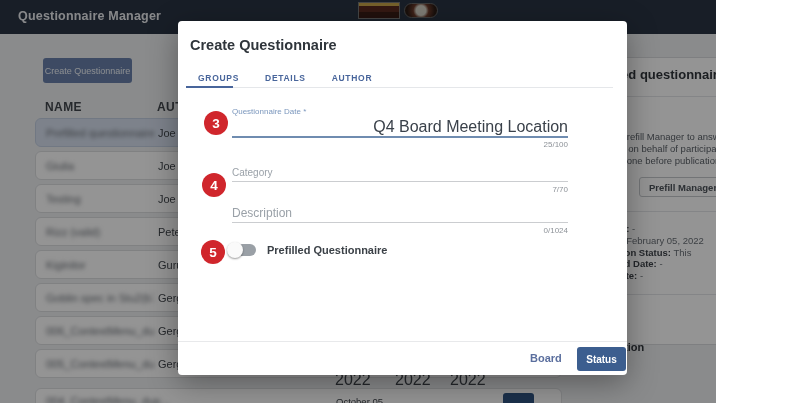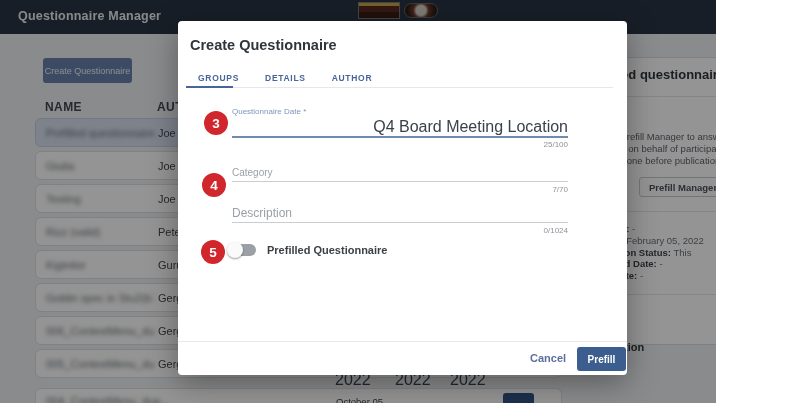--- a/index.html
+++ b/index.html
@@ -203,20 +203,20 @@
     </div>
 
     <div class="toggle-row">
       <div class="toggle">
         <div class="knob"></div>
       </div>
       <div class="toggle-label">Prefilled Questionnaire</div>
     </div>
 
     <div class="footer-divider"></div>
-    <div class="cancel-btn">Cancel</div>
-    <button class="create-btn">Prefill</button>
+    <div class="cancel-btn">Board</div>
+    <button class="create-btn">Status</button>
   </div>
 
   <div class="badge b3">3</div>
   <div class="badge b4">4</div>
   <div class="badge b5">5</div>
 </div>
 
 </body></html>

